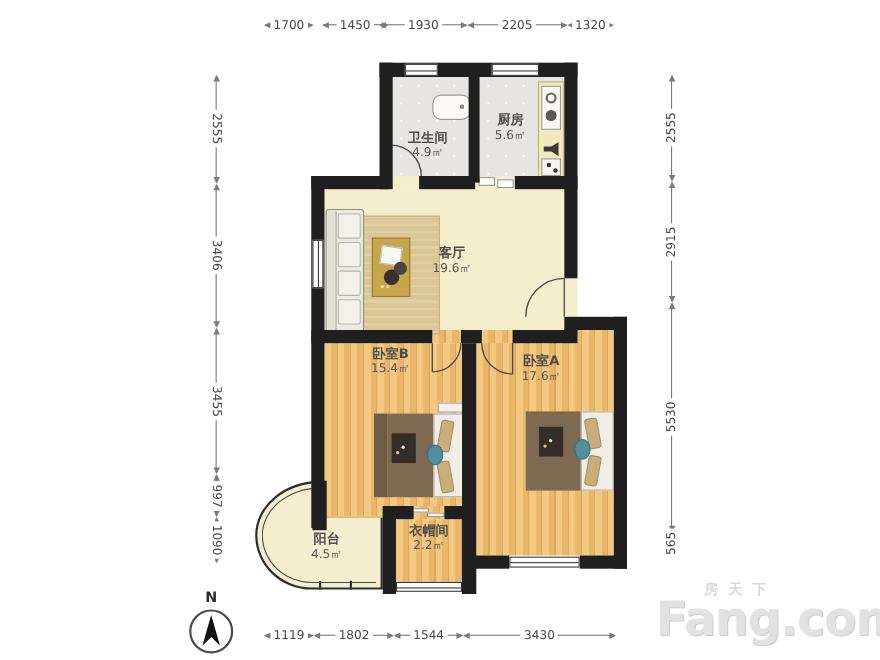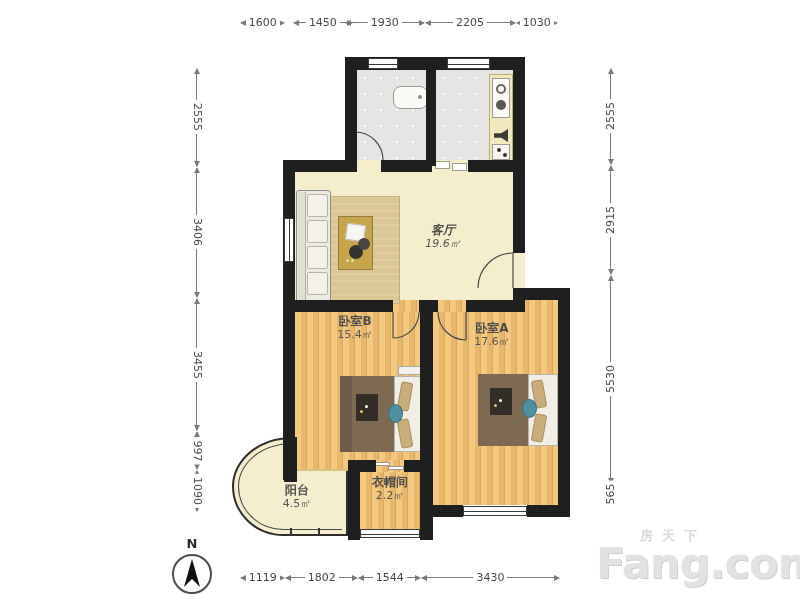--- a/index.html
+++ b/index.html
@@ -157,21 +157,29 @@
   </svg>
   <svg style="left:393px;top:312px;" width="26" height="26" viewBox="0 0 26 26">
     <path d="M26,0 A26,26 0 0 1 0,26" fill="none" stroke="#4a4a4a" stroke-width="1.2"></path>
     <line x1="0" y1="0" x2="0" y2="26" stroke="#4a4a4a" stroke-width="1.2"></line>
   </svg>
   <svg style="left:438px;top:312px;" width="28" height="28" viewBox="0 0 28 28">
     <path d="M0,0 A28,28 0 0 0 28,28" fill="none" stroke="#4a4a4a" stroke-width="1.2"></path>
     <line x1="28" y1="0" x2="28" y2="28" stroke="#4a4a4a" stroke-width="1.2"></line>
   </svg>
 
-  <div class="room-label" style="left:408px;top:224px;width:70px;font-style:italic;">
+  <div class="room-label" style="left:352px;top:119px;width:74px;">
+    <span class="rname">卫生间</span>
+    <span class="rarea">4.9㎡</span>
+  </div>
+  <div class="room-label" style="left:427px;top:103px;width:74px;">
+    <span class="rname">厨房</span>
+    <span class="rarea">5.6㎡</span>
+  </div>
+  <div class="room-label" style="left:376px;top:224px;width:70px;">
     <span class="rname">客厅</span>
     <span class="rarea">19.6㎡</span>
   </div>
   <div class="room-label" style="left:320px;top:315px;width:70px;">
     <span class="rname">卧室B</span>
     <span class="rarea">15.4㎡</span>
   </div>
   <div class="room-label" style="left:457px;top:322px;width:70px;">
     <span class="rname">卧室A</span>
     <span class="rarea">17.6㎡</span>
@@ -226,21 +234,21 @@
     <div class="window h" style="left: 463px; top: 506px; width: 64px; height: 10px;">
       <div class="mid"></div>
     </div>
     <div class="window h" style="left: 360px; top: 529px; width: 60px; height: 9px;">
       <div class="mid"></div>
     </div>
     <div class="dim-seg h" style="left: 240px; top: 16px; width: 45.3402px; height: 13px;">
       <div class="line"></div>
       <div class="arr al"></div>
       <div class="arr ar"></div>
-      <span class="dim-label">1600</span>
+      <span class="dim-label">1700</span>
     </div>
     <div class="dim-seg h" style="left: 293px; top: 16px; width: 59.7667px; height: 13px;">
       <div class="line"></div>
       <div class="arr al"></div>
       <div class="arr ar"></div>
       <span class="dim-label">1450</span>
     </div>
     <div class="dim-seg h" style="left: 345.107px; top: 16px; width: 79.5515px; height: 13px;">
       <div class="line"></div>
       <div class="arr al"></div>
@@ -250,21 +258,21 @@
     <div class="dim-seg h" style="left: 424.658px; top: 16px; width: 90.8866px; height: 13px;">
       <div class="line"></div>
       <div class="arr al"></div>
       <div class="arr ar"></div>
       <span class="dim-label">2205</span>
     </div>
     <div class="dim-seg h" style="left: 515.545px; top: 16px; width: 42.455px; height: 13px;">
       <div class="line"></div>
       <div class="arr al"></div>
       <div class="arr ar"></div>
-      <span class="dim-label">1030</span>
+      <span class="dim-label">1320</span>
     </div>
     <div class="dim-seg h" style="left: 240px; top: 571px; width: 45.3553px; height: 13px; text-align: right;">
       <div class="line"></div>
       <div class="arr al"></div>
       <div class="arr ar"></div>
       <span class="dim-label">1119</span>
     </div>
     <div class="dim-seg h" style="left: 285.355px; top: 571px; width: 73.0386px; height: 13px;">
       <div class="line"></div>
       <div class="arr al"></div>

